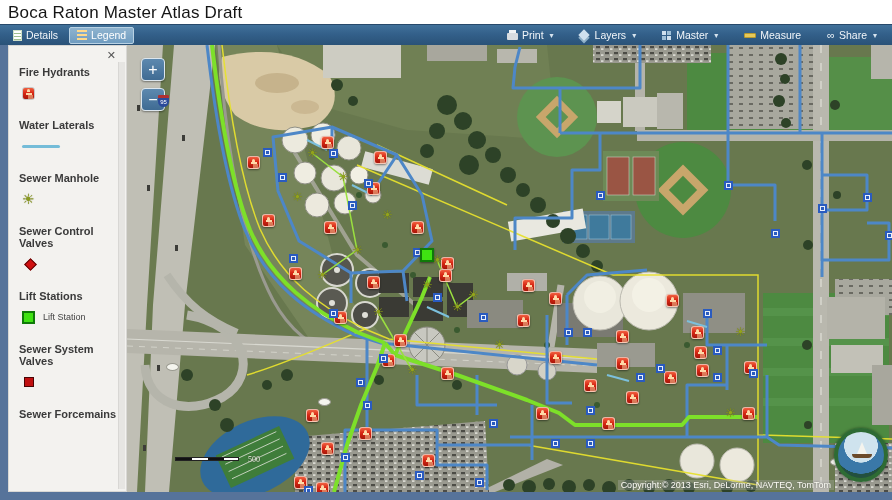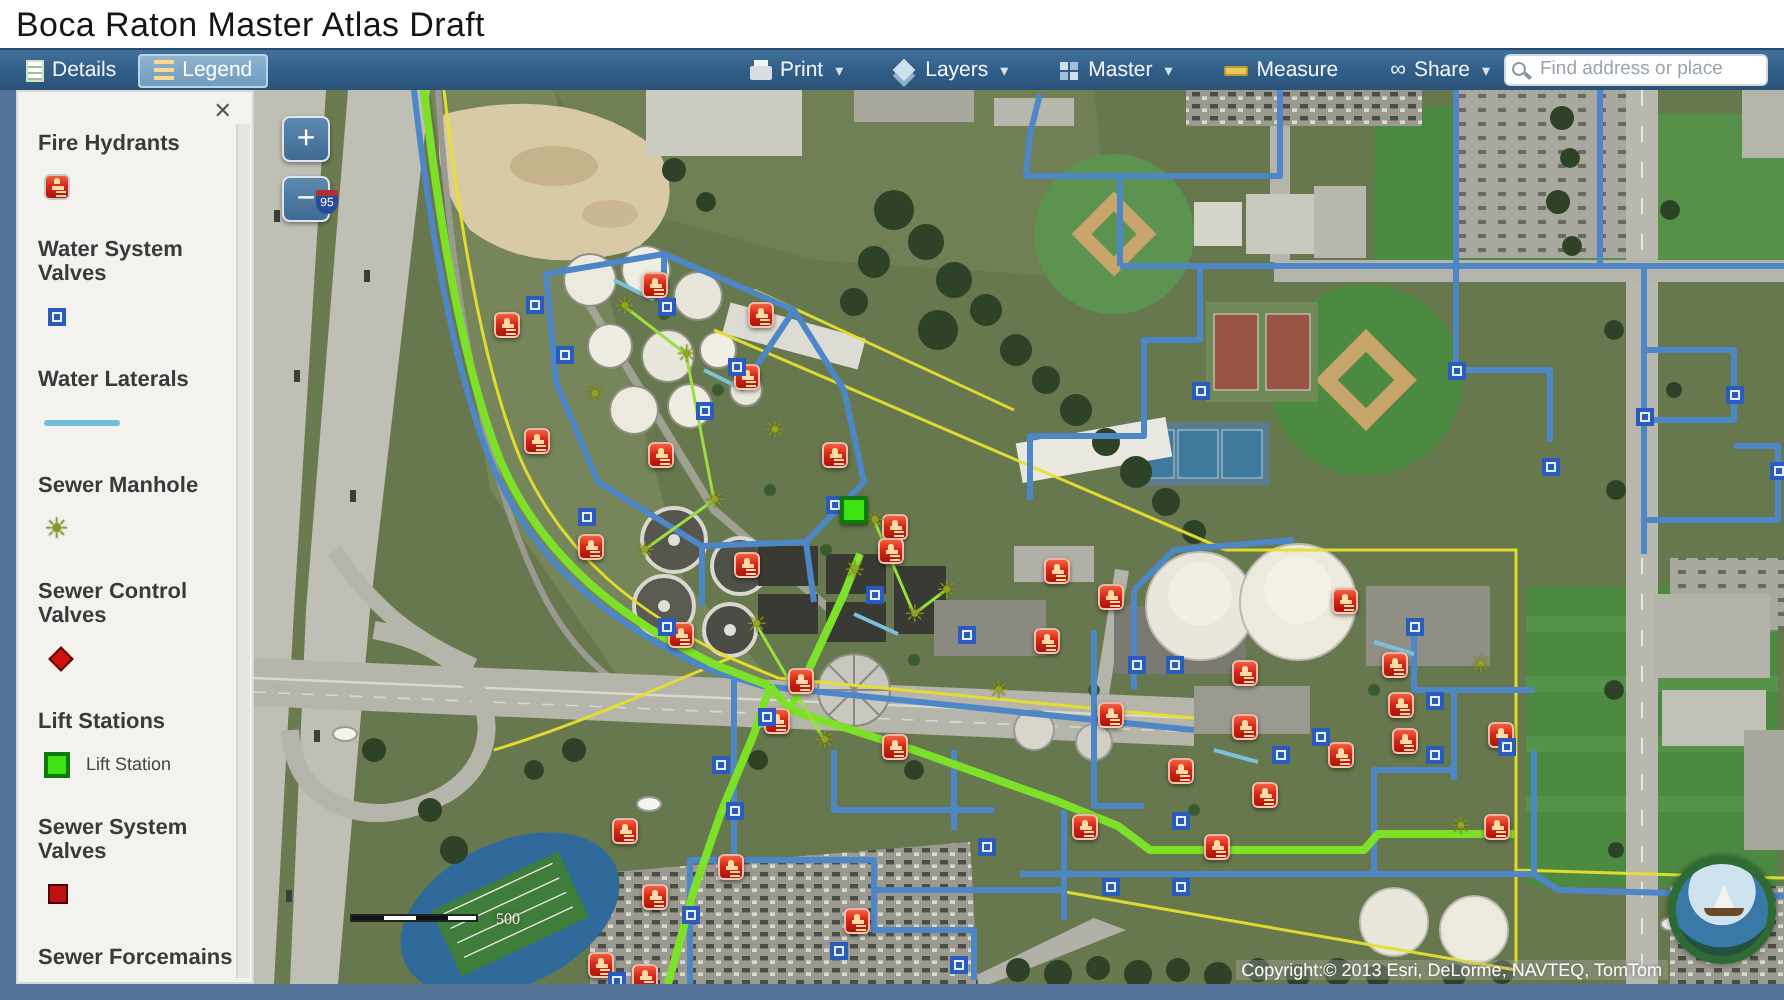--- a/index.html
+++ b/index.html
@@ -12,21 +12,21 @@
 
   
   .toolbar { position:absolute; left:0; top:24px; width:892px; height:21px;
     background:linear-gradient(180deg,#41719a 0%, #33608a 45%, #2a5278 100%);
     border-top:1px solid #27496b; display:flex; align-items:center; }
   .tbtn { display:flex; align-items:center; gap:4px; color:#f2f6fa; font-size:10.5px;
     padding:2px 7px; height:17px; border-radius:2px; cursor:default; white-space:nowrap; }
   .tbtn.active { background:linear-gradient(180deg,#8fb3cf,#6f9cc0); border:1px solid #b9d2e4; color:#ffffff; }
   .tbtn .arrow { font-size:8px; margin-left:2px; color:#d7e4ef; }
   .tb-left { display:flex; margin-left:6px; gap:4px; }
-  .tb-right { display:flex; margin-left:auto; align-items:flex-start; gap:0; margin-right:8px; }
+  .tb-right { display:flex; margin-left:auto; align-items:flex-end; gap:20px; margin-right:8px; }
   
   .ic { display:inline-block; position:relative; }
   .ic-doc { width:9px; height:11px; background:repeating-linear-gradient(180deg,#fff 0 2px,#9fc08f 2px 3px); border:1px solid #cfe0c8; }
   .ic-list { width:10px; height:10px; background:repeating-linear-gradient(180deg,#ffd98a 0 2px, transparent 2px 4px); }
   .ic-print { width:11px; height:7px; background:#d9dde1; border-radius:1px; margin-top:2px; }
   .ic-print::before { content:""; position:absolute; left:2px; top:-3px; width:7px; height:3px; background:#f2f4f6; }
   .ic-layers { width:8px; height:8px; background:#cfe0ee; transform:rotate(45deg); box-shadow:2px 2px 0 #8fb0c8; margin-right:3px; }
   .ic-grid { width:4px; height:4px; background:#cfe0ee; box-shadow:5px 0 0 #9fc0d8, 0 5px 0 #9fc0d8, 5px 5px 0 #cfe0ee; margin:0 6px 5px 0; }
   .ic-measure { width:12px; height:5px; background:#e7c95a; border:1px solid #b89a30; border-radius:1px; margin-top:1px; }
   .ic-inf { font-size:11px; color:#e8f0f6; line-height:10px; }
@@ -141,24 +141,20 @@
         <div class="tbtn">
           <span class="ic ic-measure"></span>
           <span>Measure</span>
         </div>
         <div class="tbtn">
           <span class="ic ic-inf">∞</span>
           <span>Share</span>
           <span class="arrow">▾</span>
         </div>
       </span>
-    <span class="searchbox">
-      <span class="ic-mag"></span>
-      <input placeholder="Find address or place" style="">
-    </span>
   </div>
 </div>
 
 <div class="map">
 
   <svg width="765" height="447" viewBox="0 0 765 447">
     <defs>
       <pattern id="cars1" width="9" height="6" patternUnits="userSpaceOnUse">
         <rect width="9" height="6" fill="#9a9a90"></rect>
         <rect x="1" y="1" width="4" height="2.2" fill="#4c4c46"></rect>
@@ -526,26 +522,20 @@
   <span class="closex">✕</span>
   <div class="scroll"></div>
   <div class="lg-wrap" id="legend-items">
       <div class="lg-item">
         <div class="lg-label">Fire Hydrants</div>
         <div class="lg-row">
           <span class="sw sw-hydrant"></span>
         </div>
       </div>
       <div class="lg-item">
-        <div class="lg-label">Water System Valves</div>
-        <div class="lg-row">
-          <span class="sw sw-water-valve"></span>
-        </div>
-      </div>
-      <div class="lg-item">
         <div class="lg-label">Water Laterals</div>
         <div class="lg-row">
           <span class="sw sw-water-lateral-line"></span>
         </div>
       </div>
       <div class="lg-item">
         <div class="lg-label">Sewer Manhole</div>
         <div class="lg-row">
           <span class="sw sw-manhole">☀</span>
         </div>

